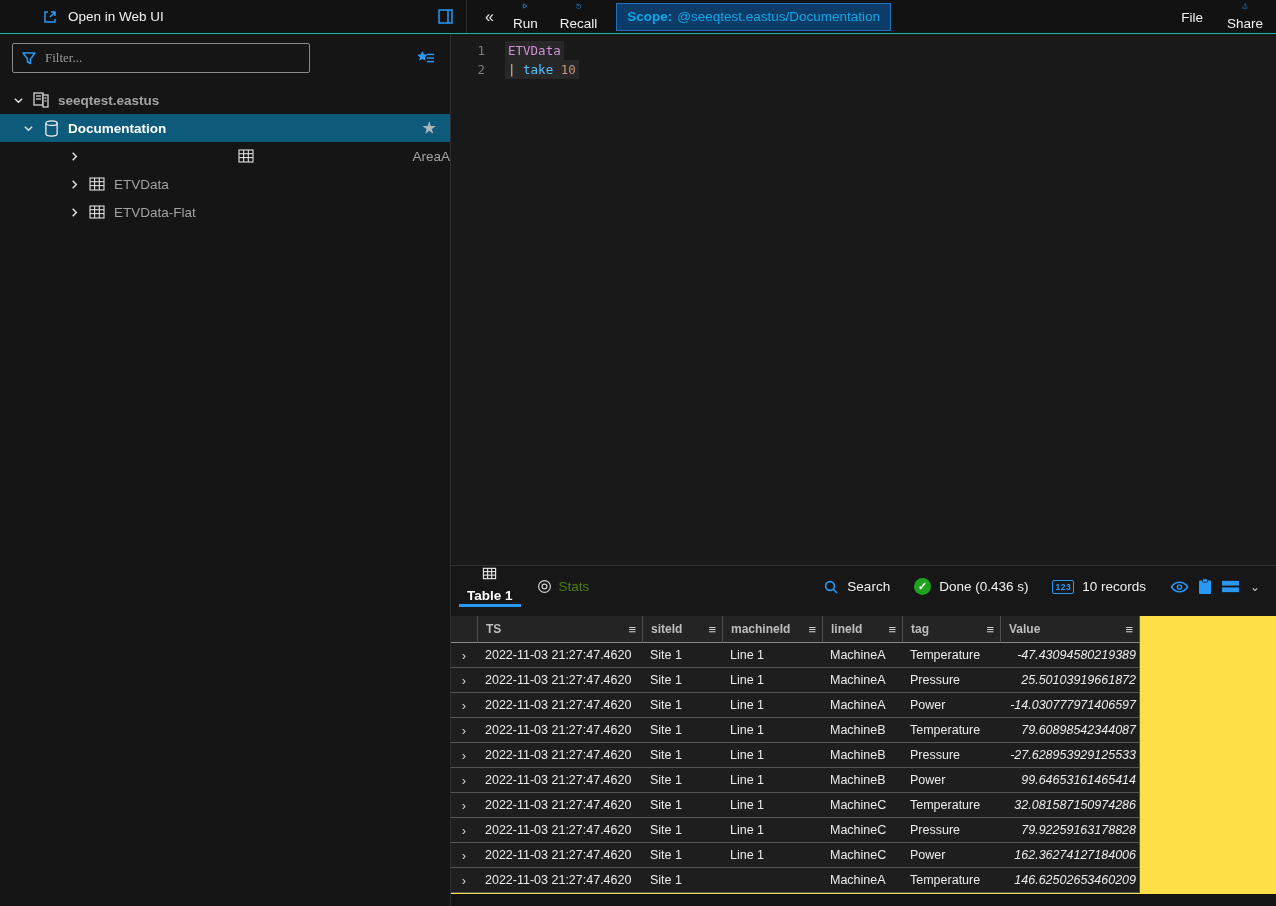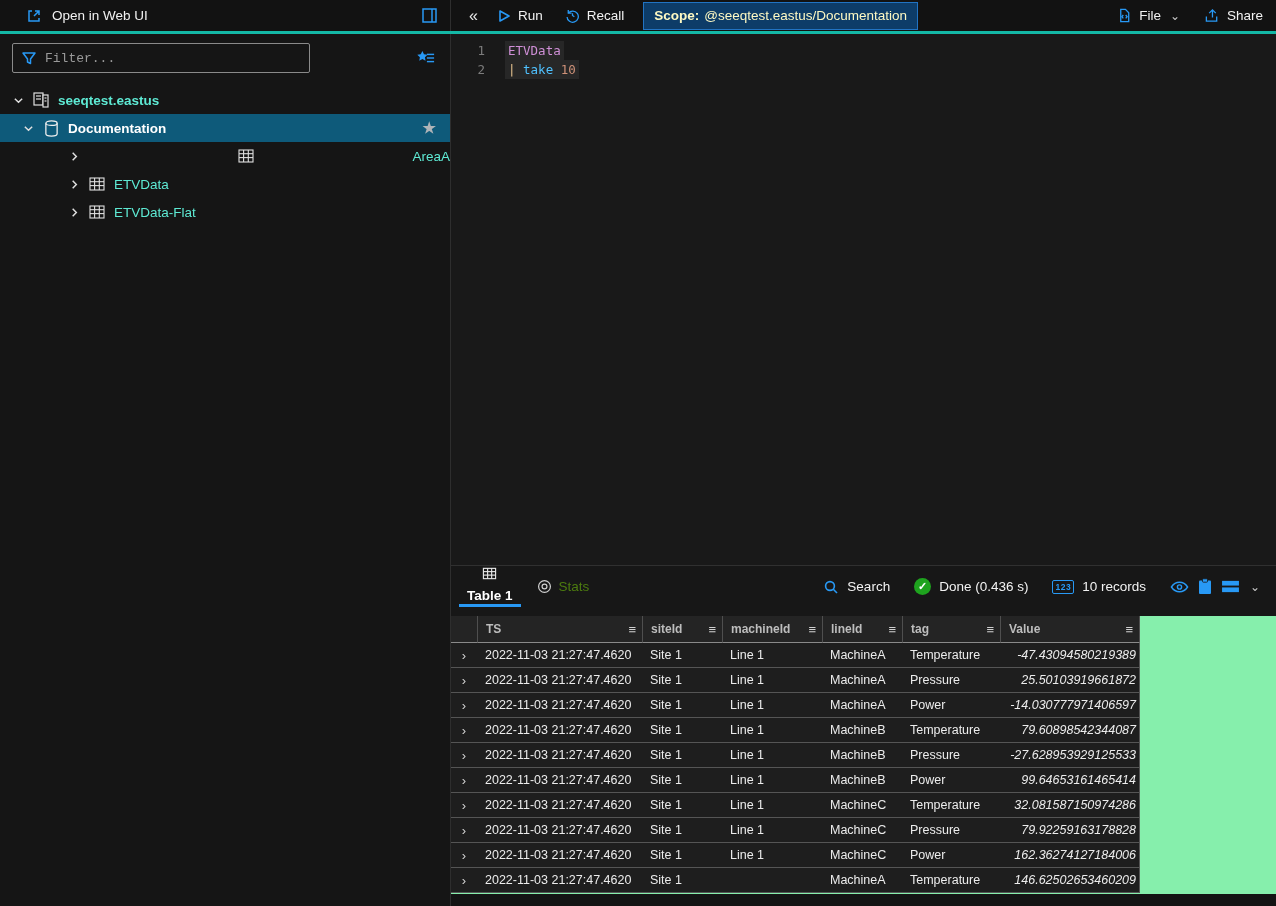--- a/index.html
+++ b/index.html
@@ -1,49 +1,49 @@
 <!DOCTYPE html>
 <html><head>
 <meta charset="utf-8">
 <style>
   * { margin:0; padding:0; box-sizing:border-box; }
   html,body { width:1276px; height:906px; overflow:hidden; background:#101010;
               font-family:"Liberation Sans", sans-serif; color:#e8e8e8; }
   .app { width:1276px; height:906px; display:flex; flex-direction:column; background:#101010; }
 
   
-  .topbar { height:34px; display:flex; flex:0 0 34px; background:#121212; border-bottom:3px solid #14b8a6; }
+  .topbar { height:34px; display:flex; flex:0 0 34px; background:#121212; border-bottom:1px solid #14b8a6;padding-left:16px; }
   .topbar-left { width:451px; flex:0 0 451px; display:flex; align-items:center; padding:0 12px 0 26px;
                  border-right:1px solid #2e2e2e; }
   .topbar-left .label { color:#f2f2f2; font-size:13.5px; margin-left:10px; }
   .topbar-left .spacer { flex:1; }
   .topbar-right { flex:1; display:flex; align-items:center; padding:0 4px 0 12px; gap:4px; }
   .tb-btn { display:flex; align-items:center; gap:7px; padding:0 9px; height:28px; cursor:pointer;
-            font-size:13.5px; color:#f2f2f2; white-space:nowrap; }
+            font-size:13.5px; color:#f2f2f2; white-space:nowrap;flex-direction:column; }
   .collapse { color:#e8e8e8; font-size:16px; padding:0 6px; cursor:pointer; }
   .scope-chip { display:flex; align-items:center; gap:5px; background:#0d3c68; border:1px solid #2173c2;
-                height:28px; padding:0 10px; margin-left:6px; font-size:13.5px; color:#fef9c3; cursor:pointer; }
+                height:28px; padding:0 10px; margin-left:6px; font-size:13.5px; color:#0ea5e9; cursor:pointer; }
   .scope-chip b { font-weight:700; }
   .tb-right-group { margin-left:auto; display:flex; align-items:flex-end; gap:6px; }
   .chev-small { color:#c8c8c8; font-size:12px; margin-left:2px; }
 
   
   .main { flex:1; display:flex; min-height:0; }
   .sidebar { width:451px; flex:0 0 451px; background:#151515; border-right:1px solid #2e2e2e;
              display:flex; flex-direction:column; }
   .filter-row { height:48px; display:flex; align-items:center; padding:0 14px 0 12px; }
   .filter-box { width:298px; height:30px; border:1px solid #8a8a8a; border-radius:2px; display:flex;
                 align-items:center; padding:0 8px; gap:8px; background:transparent; }
   .filter-box input { flex:1; background:transparent; border:none; outline:none; color:#eab308;
-                      font-size:13px; font-family:Liberation Mono, monospace; }
+                      font-size:13px; font-family:Liberation Serif, serif; }
   .filter-box input::placeholder { color:#9a9a9a; }
   .fav-toggle { margin-left:auto; cursor:pointer; display:flex; align-items:center; }
 
   .tree { margin-top:4px; }
-  .tree-row { height:28px; display:flex; align-items:center; font-size:13.5px; color:#5eead4; cursor:pointer; }
+  .tree-row { height:28px; display:flex; align-items:center; font-size:13.5px; color:#a3a3a3; cursor:pointer; }
   .tree-row.selected { background:#0e5a7a; font-weight:700; color:#fff; }
   .tree-row.bold { font-weight:700; }
   .tree-chev { width:16px; display:flex; justify-content:center; color:#dcdcdc; flex:0 0 16px; }
   .tree-icon { width:22px; display:flex; justify-content:center; margin:0 6px 0 4px; flex:0 0 22px; }
   .tree-label { white-space:nowrap; }
   .tree-star { margin-left:auto; margin-right:14px; color:#aeb4b8; font-size:15px; }
 
   
   .content { flex:1; display:flex; flex-direction:column; min-width:0; }
   .editor { flex:1; background:#191919; padding-top:7px; font-family:"DejaVu Sans Mono", monospace;
@@ -64,21 +64,21 @@
   .results-status { margin-left:auto; display:flex; align-items:center; gap:9px; font-size:13.5px;
                     color:#f2f2f2; padding-right:6px; }
   .st-item { display:flex; align-items:center; gap:8px; cursor:pointer; white-space:nowrap; }
   .done-circle { width:17px; height:17px; border-radius:50%; background:#1ea31e; display:flex;
                  align-items:center; justify-content:center; color:#fff; font-size:11px; font-weight:700; }
   .rec-badge { border:1.5px solid #2899f5; color:#2899f5; border-radius:2px; font-size:8.5px;
                font-weight:700; padding:1px 2px; letter-spacing:.5px; }
   .sep-gap { width:6px; }
 
   
-  .grid-wrap { margin-top:9px; flex:1; overflow:hidden; background:#86efac; }
+  .grid-wrap { margin-top:9px; flex:1; overflow:hidden; background:#fde047; }
   .grid { display:grid; grid-template-columns:26px 165px 80px 100px 80px 98px 140px; width:max-content; }
   .gh { height:27px; background:#242424; border-bottom:1px solid #8a8a8a; display:flex;
         align-items:center; font-size:12px; font-weight:700; color:#bdbdbd; padding:0 6px 0 8px; }
   .gh .hmenu { margin-left:auto; color:#cfcfcf; font-size:13px; cursor:pointer; font-weight:400; }
   .gh.sep { border-left:1px solid #4f4f4f; }
   .gc { height:25px; background:#1e1e1e; border-bottom:1px solid #555; display:flex; align-items:center;
         font-size:12.5px; color:#ececec; padding:0 8px; white-space:nowrap; overflow:hidden; }
   .gc.num { justify-content:flex-end; padding-right:3px; border-right:1px solid #555;font-style:italic; }
   .gc.exp { color:#d4d4d4; font-size:13px; justify-content:center; padding:0; cursor:pointer; }
   .grid-footer { flex:0 0 12px; background:#141414; }

